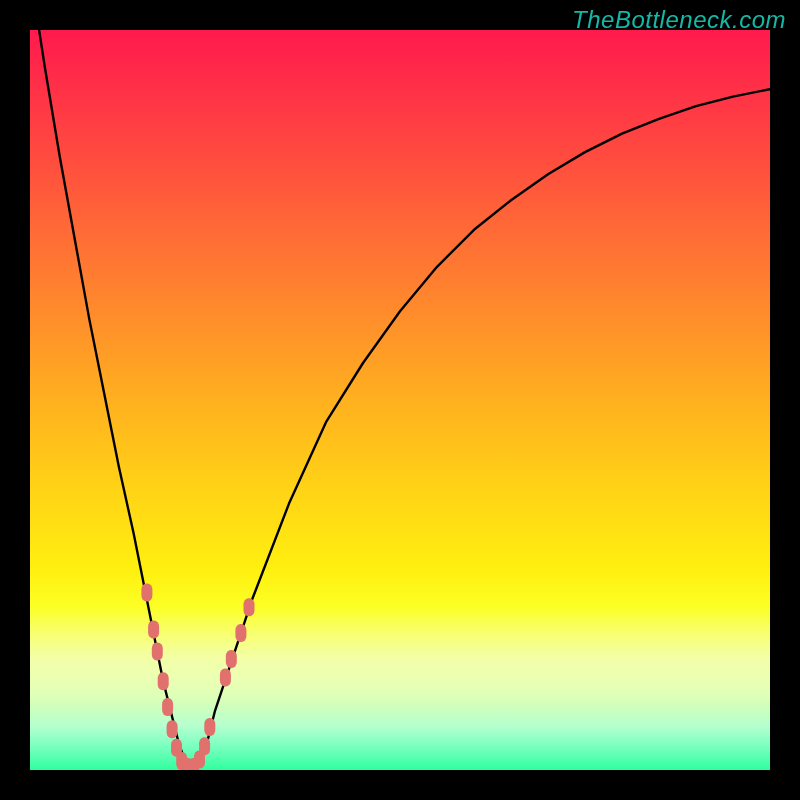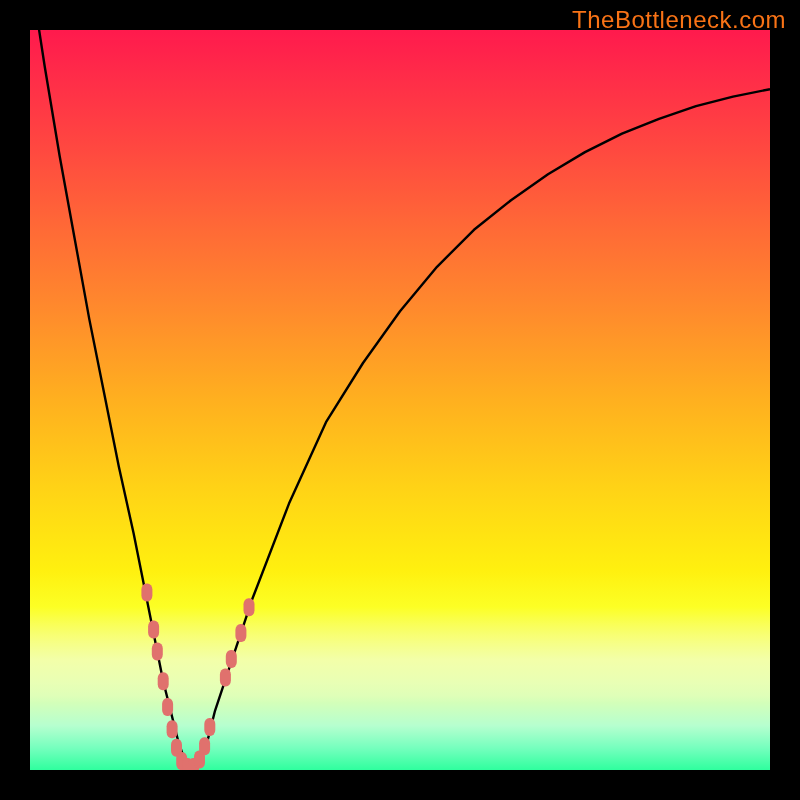--- a/index.html
+++ b/index.html
@@ -61,24 +61,25 @@
   }
   svg.curve {
     position: absolute;
     left: 0; top: 0;
     width: 740px; height: 740px;
   }
   .watermark {
     position: absolute;
     top: 6px;
     right: 14px;
-    color: #f97316;
+    color: #14b8a6;
     font-size: 24px;
     letter-spacing: 0.5px;
     font-weight: 500;
+    font-style: italic;
   }
 </style>
 </head>
 <body>
 
 <div class="frame">
   <div class="plot">
     <div class="gradient"></div>
     <div class="pale-band"></div>
     <svg class="curve" viewBox="0 0 740 740" preserveAspectRatio="none">

